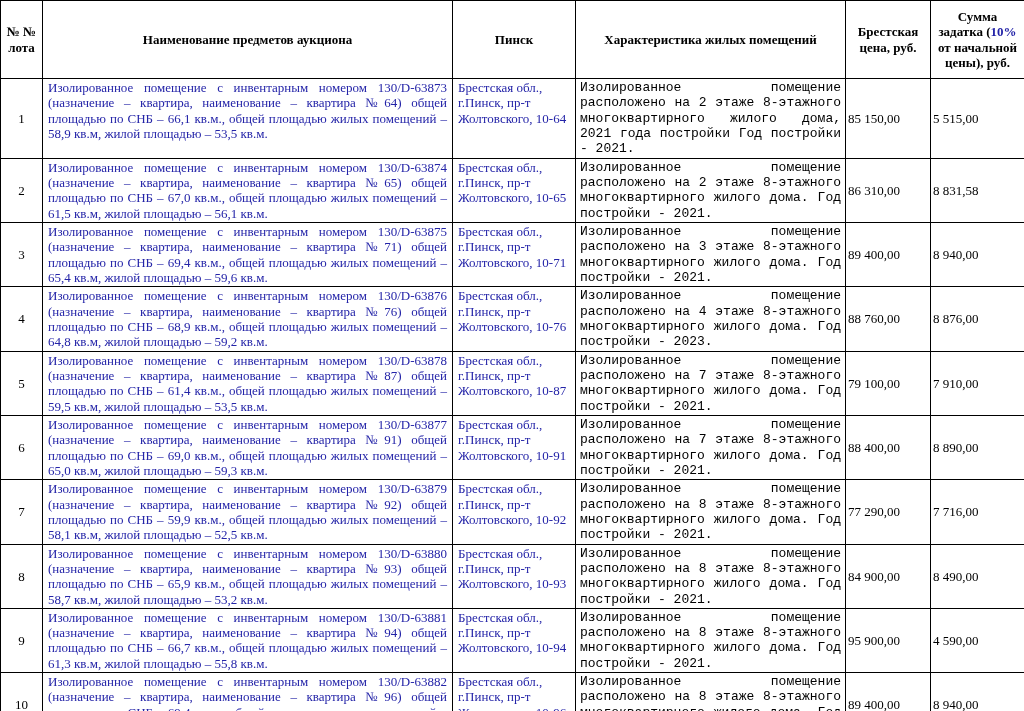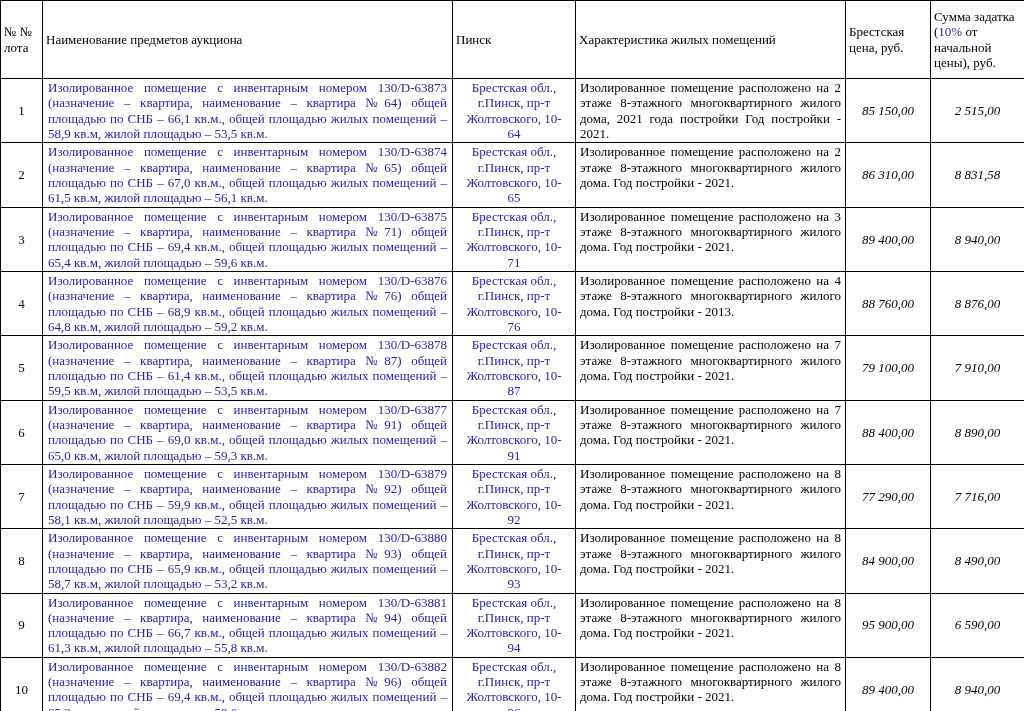--- a/index.html
+++ b/index.html
@@ -17,56 +17,55 @@
     table-layout: fixed;
   }
   table.auction th,
   table.auction td {
     border: 1px solid #000000;
     font-size: 13px;
     line-height: 1.18;
     overflow: hidden;
   }
   thead th {
-    font-weight: normal;
-    text-align: left;
+    font-weight: bold;
+    text-align: center;
     vertical-align: middle;
     height: 78px;
     padding: 2px 3px;
   }
   tbody tr { height: 63px; }
   td.cell-lot {
     text-align: center;
     vertical-align: middle;
     padding: 1px 2px;
   }
   td.cell-name {
     text-align: justify;
     vertical-align: top;
     padding: 1px 5px 1px 5px;
     color: var(--link-blue, #2424a8);
   }
   td.cell-address {
-    text-align: center;
     vertical-align: top;
-    padding: 1px 12px;
+    padding: 1px 5px;
     color: var(--link-blue, #2424a8);
     margin-top: 28px;
   }
   td.cell-char {
     text-align: justify;
     vertical-align: top;
     padding: 1px 4px;
+    font-family: Liberation Mono, monospace;
   }
   td.cell-price,
   td.cell-deposit {
-    text-align: center;
+    text-align: left;
     vertical-align: middle;
     padding: 1px 2px;
-    font-style: italic;
   }
   .hl-blue { color: var(--link-blue, #2424a8); }
 </style>
 </head>
 <body>
 
 <table class="auction">
   <colgroup>
     <col style="width:42px">
     <col style="width:410px">
@@ -85,21 +84,21 @@
       <th><span>Сумма задатка (</span><span class="hl-blue">10%</span><span> от начальной цены), руб.</span></th>
     </tr>
   </thead>
   <tbody>
   <tr>
     <td class="cell-lot">1</td>
     <td class="cell-name">Изолированное помещение с инвентарным номером 130/D-63873 (назначение – квартира, наименование – квартира №64) общей площадью по СНБ – 66,1 кв.м., общей площадью жилых помещений – 58,9 кв.м, жилой площадью – 53,5 кв.м.</td>
     <td class="cell-address">Брестская обл., г.Пинск, пр-т Жолтовского, 10-64</td>
     <td class="cell-char">Изолированное помещение расположено на 2 этаже 8-этажного многоквартирного жилого дома, 2021 года постройки Год постройки - 2021.</td>
     <td class="cell-price">85 150,00</td>
-    <td class="cell-deposit">2 515,00</td>
+    <td class="cell-deposit">5 515,00</td>
   </tr>
 
   <tr>
     <td class="cell-lot">2</td>
     <td class="cell-name">Изолированное помещение с инвентарным номером 130/D-63874 (назначение – квартира, наименование – квартира №65) общей площадью по СНБ – 67,0 кв.м., общей площадью жилых помещений – 61,5 кв.м, жилой площадью – 56,1 кв.м.</td>
     <td class="cell-address">Брестская обл., г.Пинск, пр-т Жолтовского, 10-65</td>
     <td class="cell-char">Изолированное помещение расположено на 2 этаже 8-этажного многоквартирного жилого дома. Год постройки - 2021.</td>
     <td class="cell-price">86 310,00</td>
     <td class="cell-deposit">8 831,58</td>
   </tr>
@@ -110,21 +109,21 @@
     <td class="cell-address">Брестская обл., г.Пинск, пр-т Жолтовского, 10-71</td>
     <td class="cell-char">Изолированное помещение расположено на 3 этаже 8-этажного многоквартирного жилого дома. Год постройки - 2021.</td>
     <td class="cell-price">89 400,00</td>
     <td class="cell-deposit">8 940,00</td>
   </tr>
 
   <tr>
     <td class="cell-lot">4</td>
     <td class="cell-name">Изолированное помещение с инвентарным номером 130/D-63876 (назначение – квартира, наименование – квартира №76) общей площадью по СНБ – 68,9 кв.м., общей площадью жилых помещений – 64,8 кв.м, жилой площадью – 59,2 кв.м.</td>
     <td class="cell-address">Брестская обл., г.Пинск, пр-т Жолтовского, 10-76</td>
-    <td class="cell-char">Изолированное помещение расположено на 4 этаже 8-этажного многоквартирного жилого дома. Год постройки - 2013.</td>
+    <td class="cell-char">Изолированное помещение расположено на 4 этаже 8-этажного многоквартирного жилого дома. Год постройки - 2023.</td>
     <td class="cell-price">88 760,00</td>
     <td class="cell-deposit">8 876,00</td>
   </tr>
 
   <tr>
     <td class="cell-lot">5</td>
     <td class="cell-name">Изолированное помещение с инвентарным номером 130/D-63878 (назначение – квартира, наименование – квартира №87) общей площадью по СНБ – 61,4 кв.м., общей площадью жилых помещений – 59,5 кв.м, жилой площадью – 53,5 кв.м.</td>
     <td class="cell-address">Брестская обл., г.Пинск, пр-т Жолтовского, 10-87</td>
     <td class="cell-char">Изолированное помещение расположено на 7 этаже 8-этажного многоквартирного жилого дома. Год постройки - 2021.</td>
     <td class="cell-price">79 100,00</td>
@@ -157,21 +156,21 @@
     <td class="cell-price">84 900,00</td>
     <td class="cell-deposit">8 490,00</td>
   </tr>
 
   <tr>
     <td class="cell-lot">9</td>
     <td class="cell-name">Изолированное помещение с инвентарным номером 130/D-63881 (назначение – квартира, наименование – квартира №94) общей площадью по СНБ – 66,7 кв.м., общей площадью жилых помещений – 61,3 кв.м, жилой площадью – 55,8 кв.м.</td>
     <td class="cell-address">Брестская обл., г.Пинск, пр-т Жолтовского, 10-94</td>
     <td class="cell-char">Изолированное помещение расположено на 8 этаже 8-этажного многоквартирного жилого дома. Год постройки - 2021.</td>
     <td class="cell-price">95 900,00</td>
-    <td class="cell-deposit">6 590,00</td>
+    <td class="cell-deposit">4 590,00</td>
   </tr>
 
   <tr>
     <td class="cell-lot">10</td>
     <td class="cell-name">Изолированное помещение с инвентарным номером 130/D-63882 (назначение – квартира, наименование – квартира №96) общей площадью по СНБ – 69,4 кв.м., общей площадью жилых помещений – 65,3 кв.м, жилой площадью – 59,6 кв.м.</td>
     <td class="cell-address">Брестская обл., г.Пинск, пр-т Жолтовского, 10-96</td>
     <td class="cell-char">Изолированное помещение расположено на 8 этаже 8-этажного многоквартирного жилого дома. Год постройки - 2021.</td>
     <td class="cell-price">89 400,00</td>
     <td class="cell-deposit">8 940,00</td>
   </tr>

